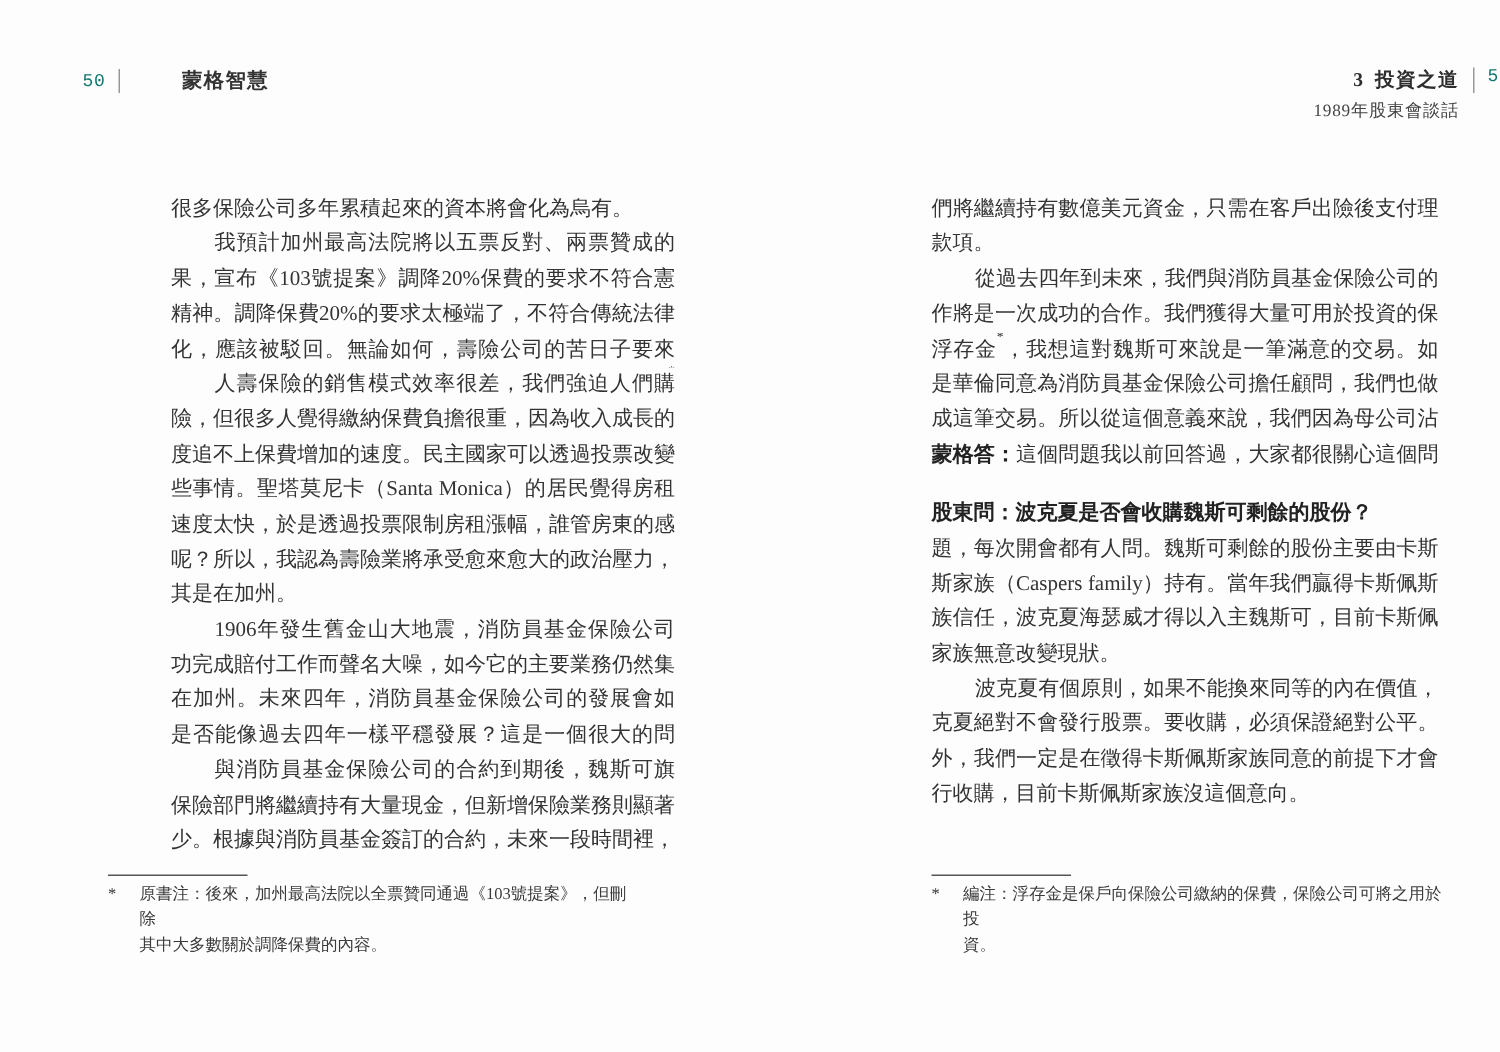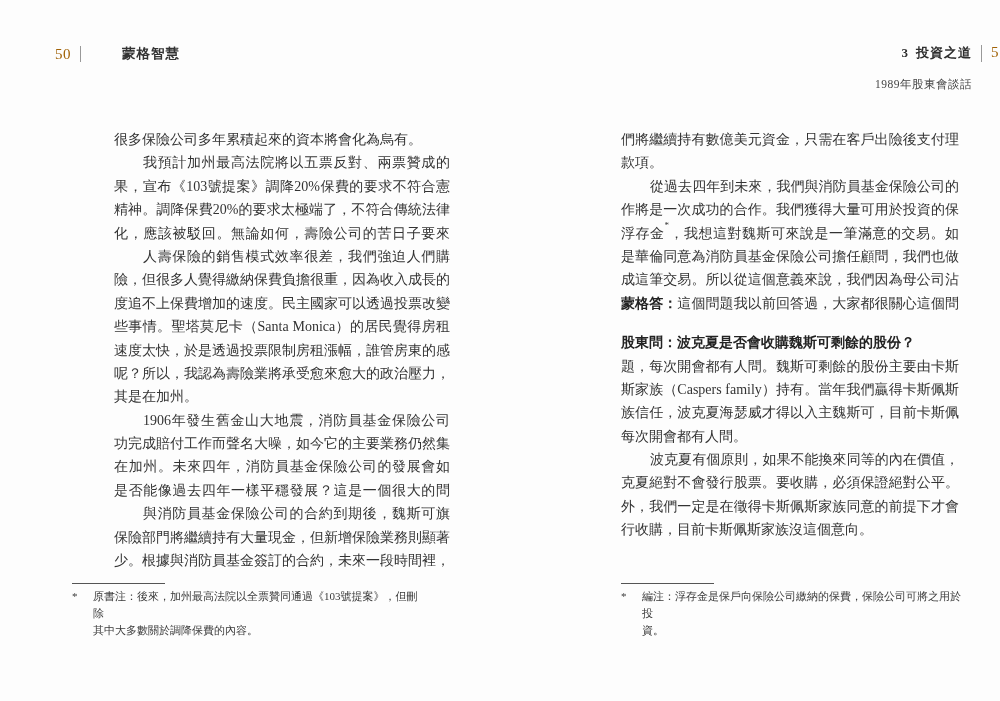--- a/index.html
+++ b/index.html
@@ -17,28 +17,28 @@
 
   
   .header-left {
     position: absolute; top: 45px; left: 55px;
     display: flex; align-items: center;
   }
   .header-right {
     position: absolute; top: 44px; right: 21px;
     display: flex; align-items: flex-start;
   }
-  .pagenum { font-size: 15px; color: #a16207; letter-spacing: 0.5px; }
+  .pagenum { font-size: 12px; color: #0f766e; letter-spacing: 0.5px; font-family: Liberation Mono, monospace; }
   .h-divider { width: 1px; height: 16px; background: #999; margin: 0 9px; }
   .h-divider.tall { height: 17px; margin-top: 1px; }
   .running-title { font-size: 13.5px; font-weight: 600; color: #333; letter-spacing: 1px; margin-left: 32px; }
   .chapter-block { text-align: right; }
   .chapter-line1 { font-size: 13px; font-weight: 700; color: #2e2e2e; letter-spacing: 1px; }
   .chapter-no { margin-right: 7px; }
-  .chapter-line2 { font-size: 11.5px; color: #444; margin-top: 15px; letter-spacing: 0.5px; }
+  .chapter-line2 { font-size: 11.5px; color: #444; margin-top: 4px; letter-spacing: 0.5px; }
 
   
   .body-col { position: absolute; top: 128px; }
   #left-page .body-col { left: 72px; width: 336px; margin-left: 42px; }
   #right-page .body-col { left: 93px; width: 338px; }
   .line {
     height: 23.4px; line-height: 23.4px;
     font-size: 14px; white-space: nowrap; color: #333;
   }
   .line.fill {
@@ -121,21 +121,21 @@
       <div class="line indent fill">從過去四年到未來，我們與消防員基金保險公司的合</div>
       <div class="line fill">作將是一次成功的合作。我們獲得大量可用於投資的保險</div>
       <div class="line fill">浮存金<sup>*</sup>，我想這對魏斯可來說是一筆滿意的交易。如果不</div>
       <div class="line fill">是華倫同意為消防員基金保險公司擔任顧問，我們也做不</div>
       <div class="line fill">成這筆交易。所以從這個意義來說，我們因為母公司沾光。</div>
       <div class="line fill"><b>蒙格答：</b>這個問題我以前回答過，大家都很關心這個問</div>
       <div class="line bold gap">股東問：波克夏是否會收購魏斯可剩餘的股份？</div>
       <div class="line fill">題，每次開會都有人問。魏斯可剩餘的股份主要由卡斯佩</div>
       <div class="line fill">斯家族（Caspers family）持有。當年我們贏得卡斯佩斯家</div>
       <div class="line fill">族信任，波克夏海瑟威才得以入主魏斯可，目前卡斯佩斯</div>
-      <div class="line">每次開會都有人問。</div>
+      <div class="line">家族無意改變現狀。</div>
       <div class="line indent fill">波克夏有個原則，如果不能換來同等的內在價值，波</div>
       <div class="line fill">克夏絕對不會發行股票。要收購，必須保證絕對公平。另</div>
       <div class="line fill">外，我們一定是在徵得卡斯佩斯家族同意的前提下才會進</div>
       <div class="line">行收購，目前卡斯佩斯家族沒這個意向。</div>
     </div>
   <div class="fn-rule"></div>
   <div class="footnote">
     <span class="fn-marker">*</span>
     <span class="fn-text">
         <div>編注：浮存金是保戶向保險公司繳納的保費，保險公司可將之用於投</div>

